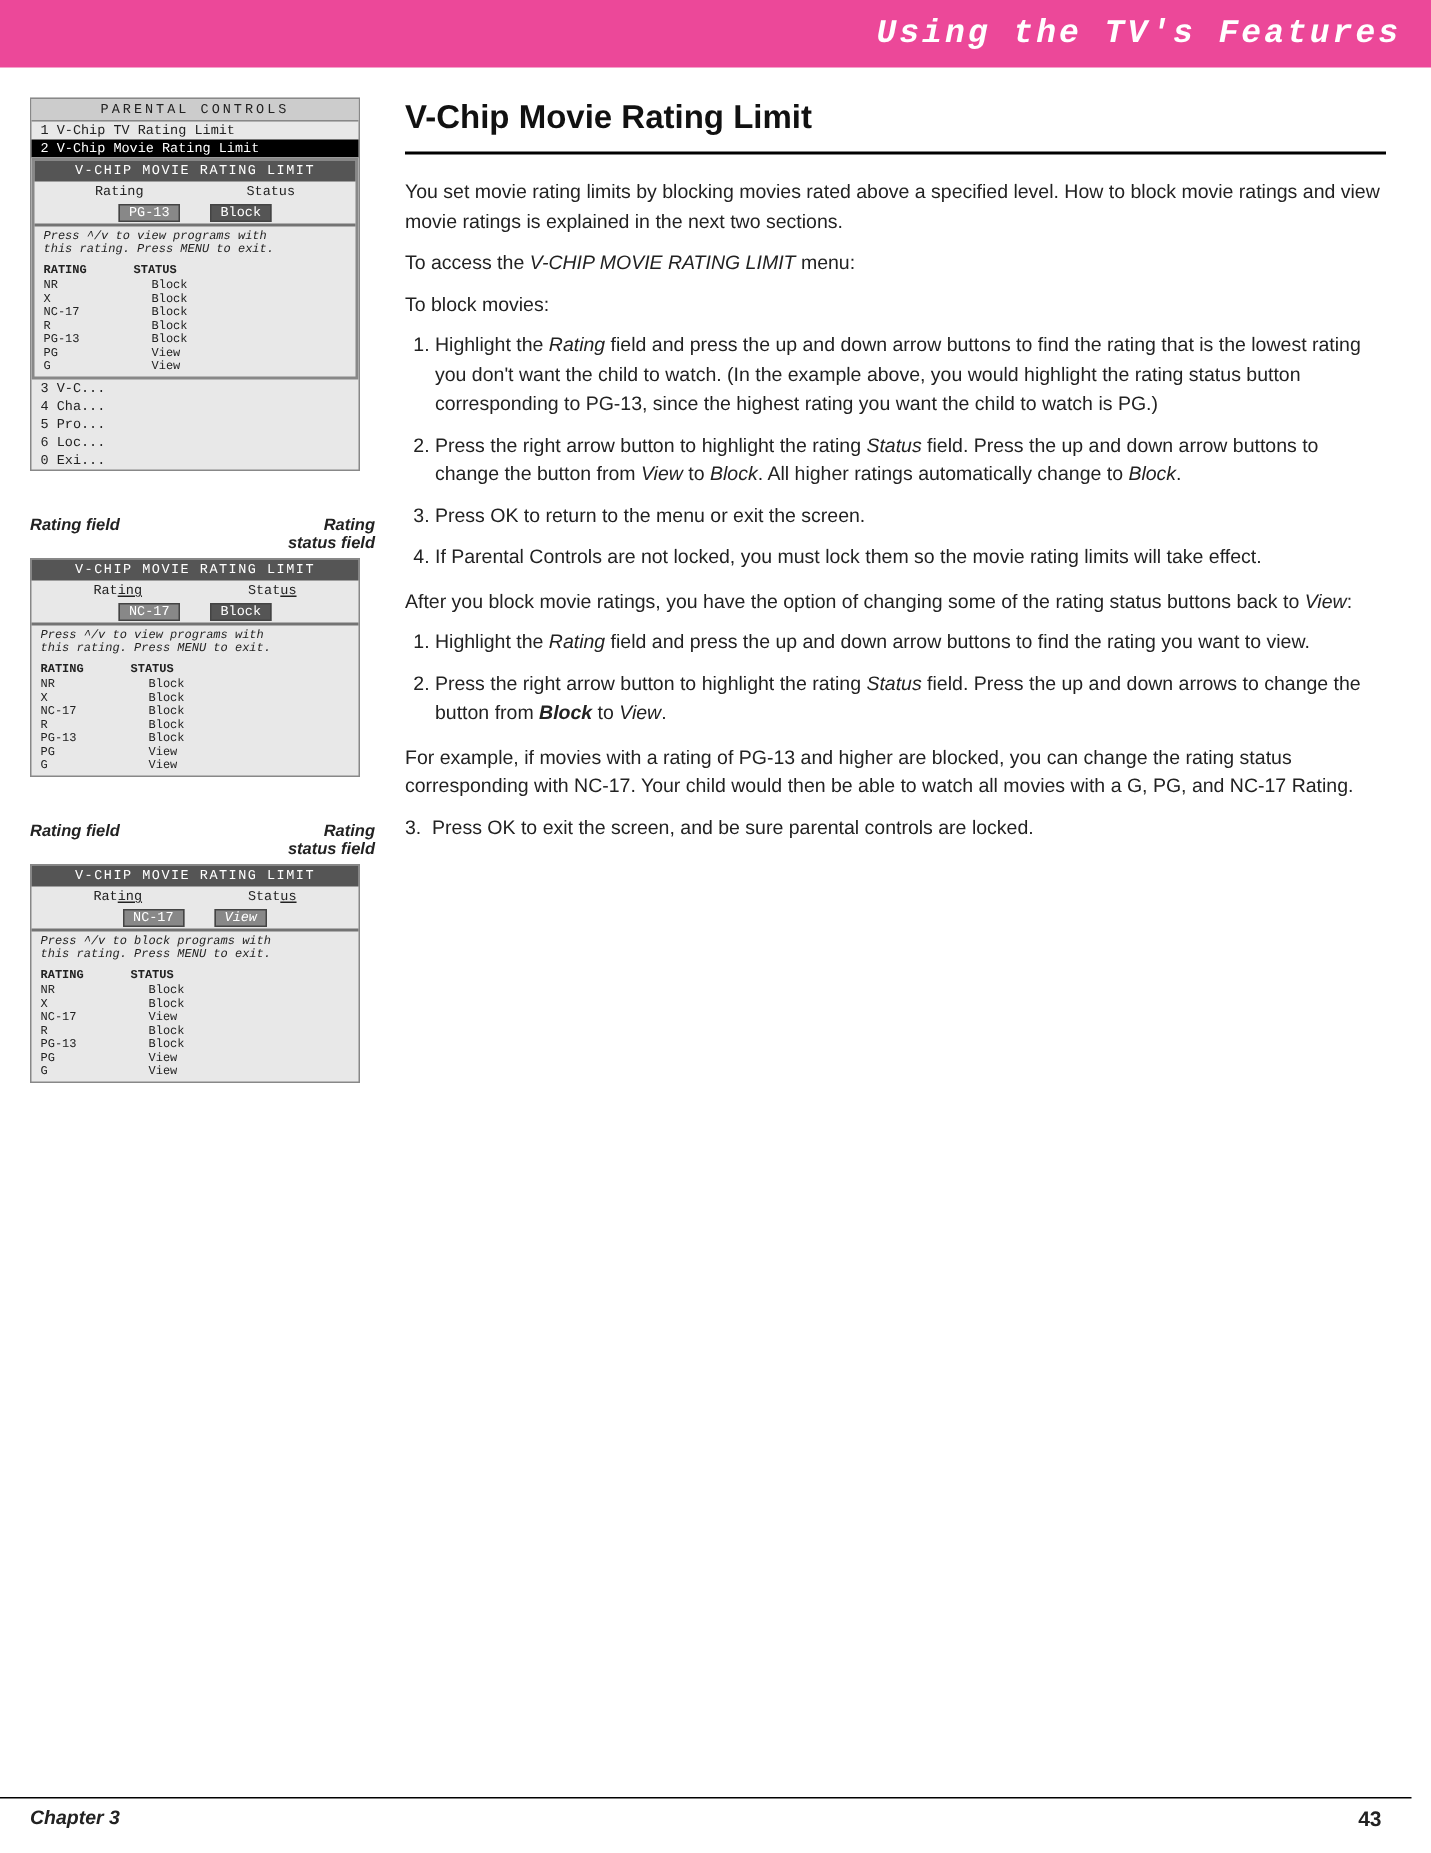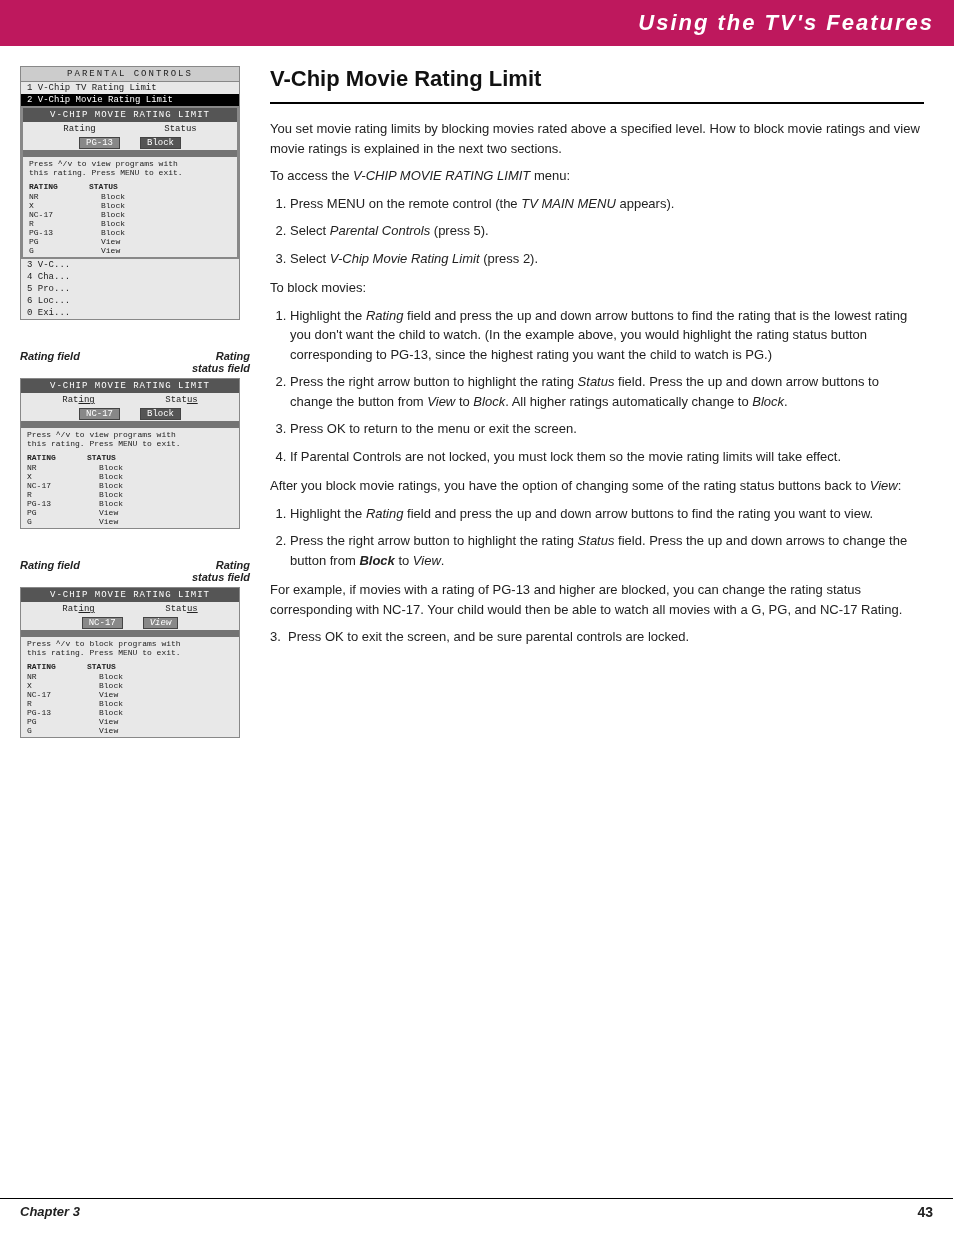--- a/index.html
+++ b/index.html
@@ -8,23 +8,24 @@
       min-height: 1235px;
       background: #fff;
       font-family: Arial, Helvetica, sans-serif;
       font-size: 13px;
       color: #222;
       position: relative;
     }
 
     
     .page-header {
-      background: #be185d;
+      background: #ec4899;
       padding: 10px 20px;
       text-align: right;
+      font-family: Liberation Mono, monospace;
     }
     .page-header h1 {
       color: #fff;
       font-size: 22px;
       font-weight: bold;
       letter-spacing: 2px;
       font-style: italic;
     }
 
     
@@ -137,21 +138,22 @@
       background: #888;
       color: #fff;
       padding: 0 6px;
       border: 1px solid #444;
       font-style: italic;
     }
 
     .submenu-note {
       padding: 2px 6px;
       font-size: 8px;
-      border-top: 7px solid #737373;
+      border-top: 2px solid #737373;
+      font-style: italic;
     }
 
     .submenu-table {
       padding: 2px 6px;
     }
 
     .submenu-table .col-headers {
       display: flex;
       gap: 20px;
       font-size: 8px;
@@ -219,21 +221,21 @@
 
     .note-box strong {
       font-weight: bold;
     }
 
     
     .page-footer {
       position: absolute;
       bottom: 15px;
       left: 0;
-      right: 1px;
+      right: 13px;
       display: flex;
       justify-content: space-between;
       padding: 0 20px;
       border-top: 1px solid #000;
       padding-top: 5px;
     }
 
     .footer-chapter {
       font-style: italic;
       font-weight: bold;
@@ -433,25 +435,20 @@
 
     <h2 class="section-title">V-Chip Movie Rating Limit</h2>
     <hr class="section-divider">
 
     <p class="body-text">You set movie rating limits by blocking movies rated above a specified level. How to block movie ratings and view movie ratings is explained in the next two sections.</p>
 
     <p class="body-text">
       To access the <em>V-CHIP MOVIE RATING LIMIT</em> menu:
     </p>
 
-    <ol class="numbered-list">
-      <li>Press MENU on the remote control (the <em>TV MAIN MENU</em> appears).</li>
-      <li>Select <em>Parental Controls</em> (press 5).</li>
-      <li>Select <em>V-Chip Movie Rating Limit</em> (press 2).</li>
-    </ol>
 
 
 
     <p class="body-text">To block movies:</p>
 
     <ol class="numbered-list">
       <li>Highlight the <em>Rating</em> field and press the up and down arrow buttons to find the rating that is the lowest rating you don't want the child to watch.  (In the example above, you would highlight the rating status button corresponding to PG-13, since the highest rating you want the child to watch is PG.)</li>
       <li>Press the right arrow button to highlight the rating <em>Status</em> field. Press the up and down arrow buttons to change the button from <em>View</em> to <em>Block</em>. All higher ratings automatically change to <em>Block</em>.</li>
       <li>Press OK to return to the menu or exit the screen.</li>
       <li>If Parental Controls are not locked, you must lock them so the movie rating limits will take effect.</li>

